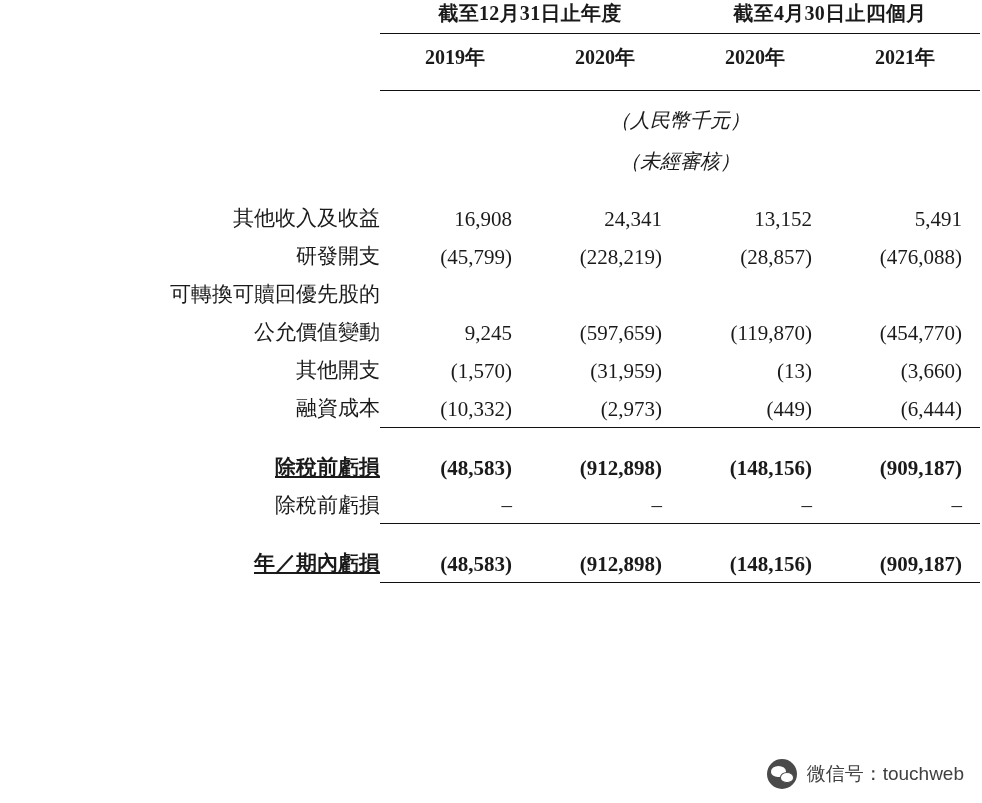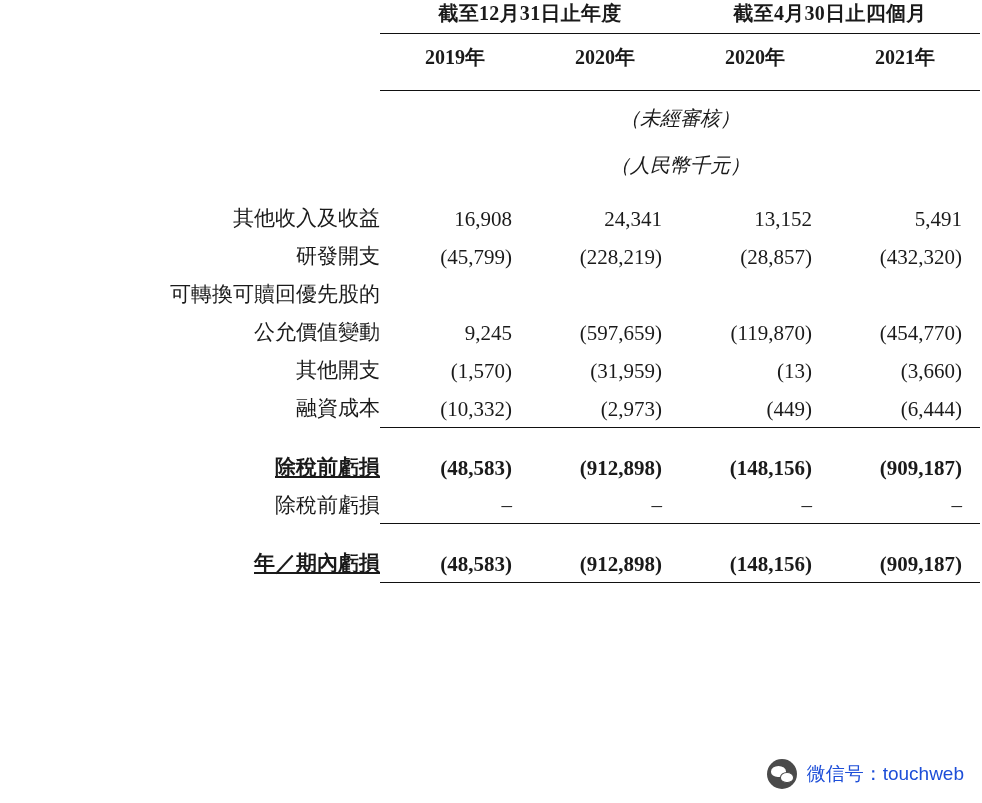--- a/index.html
+++ b/index.html
@@ -91,21 +91,21 @@
   .spacer-row td { height: 20px; }
   .rule-bottom td.num { border-bottom: 1.4px solid #111; }
 
   .footer-badge {
     position: absolute;
     right: 18px;
     bottom: 14px;
     display: flex;
     align-items: center;
     gap: 10px;
-    color: #1d4ed8;
+    color: #404040;
     font-size: 19px;
     font-family: "Liberation Sans", sans-serif;
   }
   .wechat-icon {
     width: 30px;
     height: 30px;
     border-radius: 50%;
     background: #4a4a4a;
     position: relative;
     flex: 0 0 auto;
@@ -156,44 +156,44 @@
       <tr>
         <td></td>
         <td class="yr">2019年</td>
         <td class="yr">2020年</td>
         <td class="yr">2020年</td>
         <td class="yr">2021年</td>
       </tr>
 
       <tr>
         <td></td>
+        <td class="unit" colspan="4">（人民幣千元）</td>
+      </tr>
+      <tr>
+        <td></td>
         <td class="unit2" colspan="4">（未經審核）</td>
-      </tr>
-      <tr>
-        <td></td>
-        <td class="unit" colspan="4">（人民幣千元）</td>
       </tr>
 
       <tr class="spacer-row">
           <td colspan="5"></td>
         </tr>
 
       <tr>
         <td class="rowlabel">其他收入及收益</td>
         <td class="num">16,908</td>
         <td class="num">24,341</td>
         <td class="num">13,152</td>
         <td class="num">5,491</td>
       </tr>
       <tr>
         <td class="rowlabel">研發開支</td>
         <td class="num">(45,799)</td>
         <td class="num">(228,219)</td>
         <td class="num">(28,857)</td>
-        <td class="num">(432,320)</td>
+        <td class="num">(476,088)</td>
       </tr>
       <tr>
         <td class="rowlabel">可轉換可贖回優先股的</td>
         <td class="num"></td>
         <td class="num"></td>
         <td class="num"></td>
         <td class="num"></td>
       </tr>
       <tr>
         <td class="rowlabel indent">公允價值變動</td>

